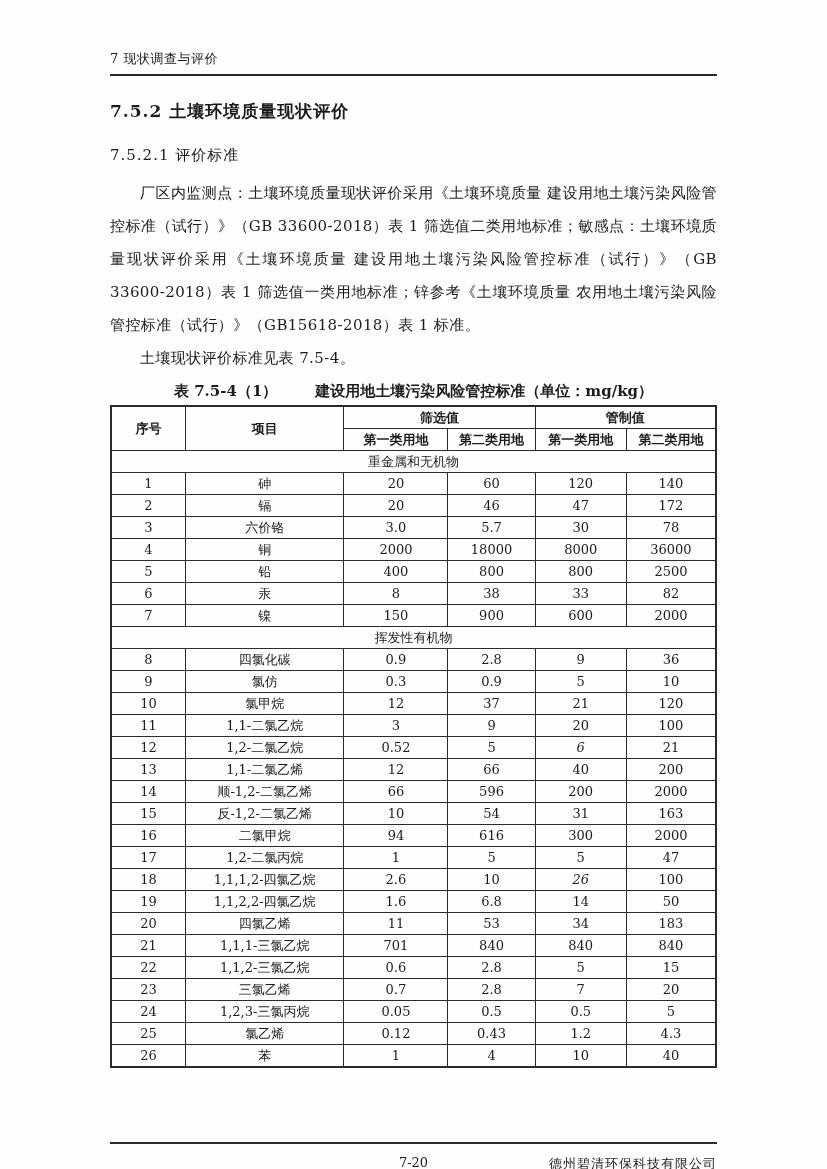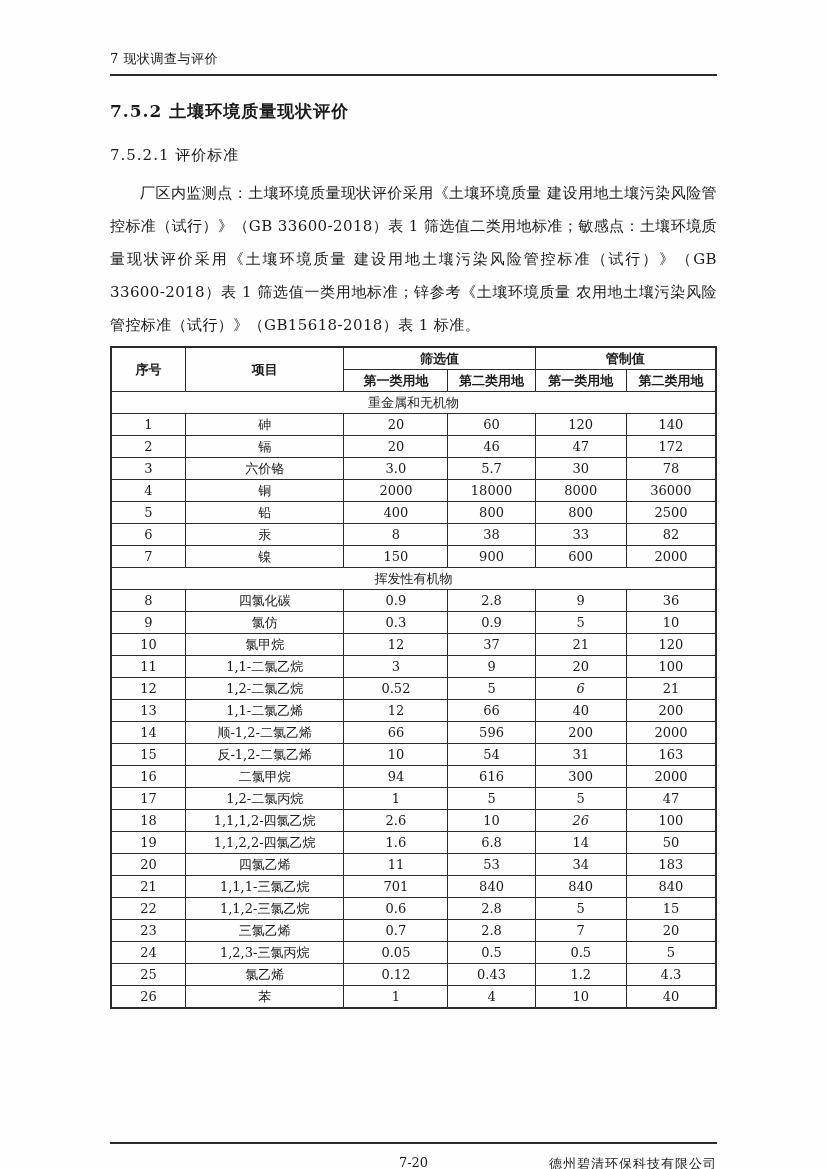--- a/index.html
+++ b/index.html
@@ -93,21 +93,25 @@
 
   <div class="running-header">
     <span>7 现状调查与评价</span>
   </div>
 
   <div class="content">
     <h1 class="section-heading">7.5.2 土壤环境质量现状评价</h1>
     <h2 class="subsection-heading">7.5.2.1 评价标准</h2>
 
     <p class="body-para">厂区内监测点：土壤环境质量现状评价采用《土壤环境质量 建设用地土壤污染风险管控标准（试行）》（GB 33600-2018）表 1 筛选值二类用地标准；敏感点：土壤环境质量现状评价采用《土壤环境质量 建设用地土壤污染风险管控标准（试行）》（GB 33600-2018）表 1 筛选值一类用地标准；锌参考《土壤环境质量 农用地土壤污染风险管控标准（试行）》（GB15618-2018）表 1 标准。</p>
-
+    <p class="body-para no-justify">土壤现状评价标准见表 7.5-4。</p>
+
+    <div class="table-title">
+      <span class="title-label">表 7.5-4（1）</span><span>建设用地土壤污染风险管控标准（单位：mg/kg）</span>
+    </div>
 
     <table class="standards">
       <colgroup>
         <col style="width:12.3%">
         <col style="width:26.2%">
         <col style="width:17.2%">
         <col style="width:14.4%">
         <col style="width:15.1%">
         <col style="width:14.8%">
       </colgroup>

